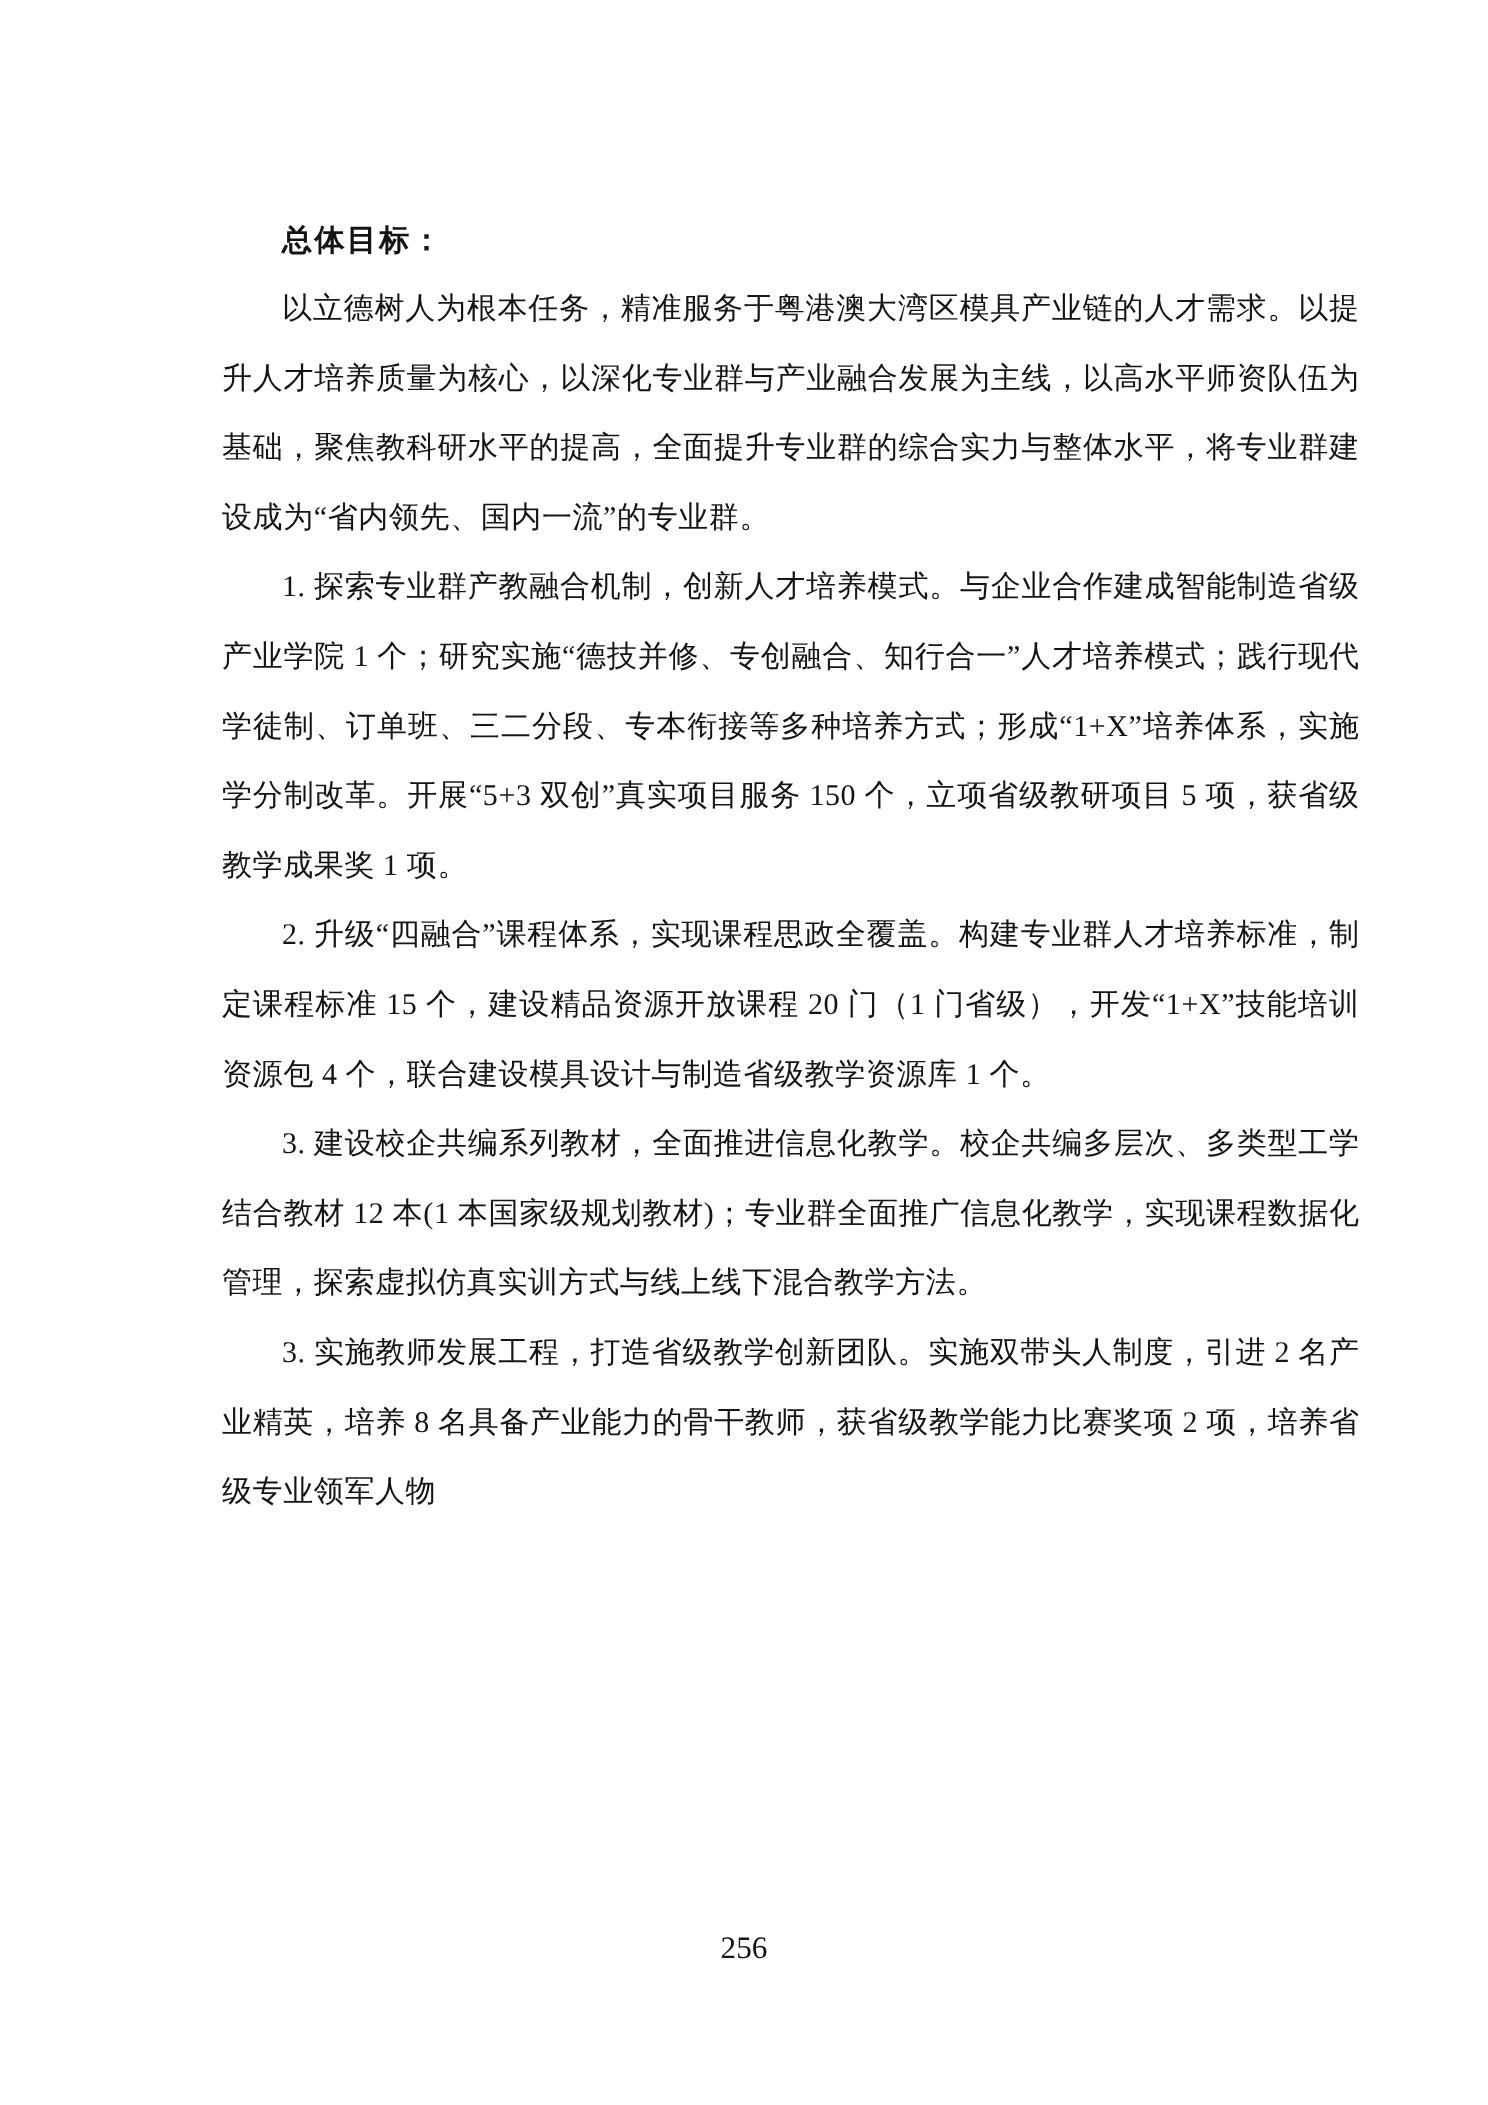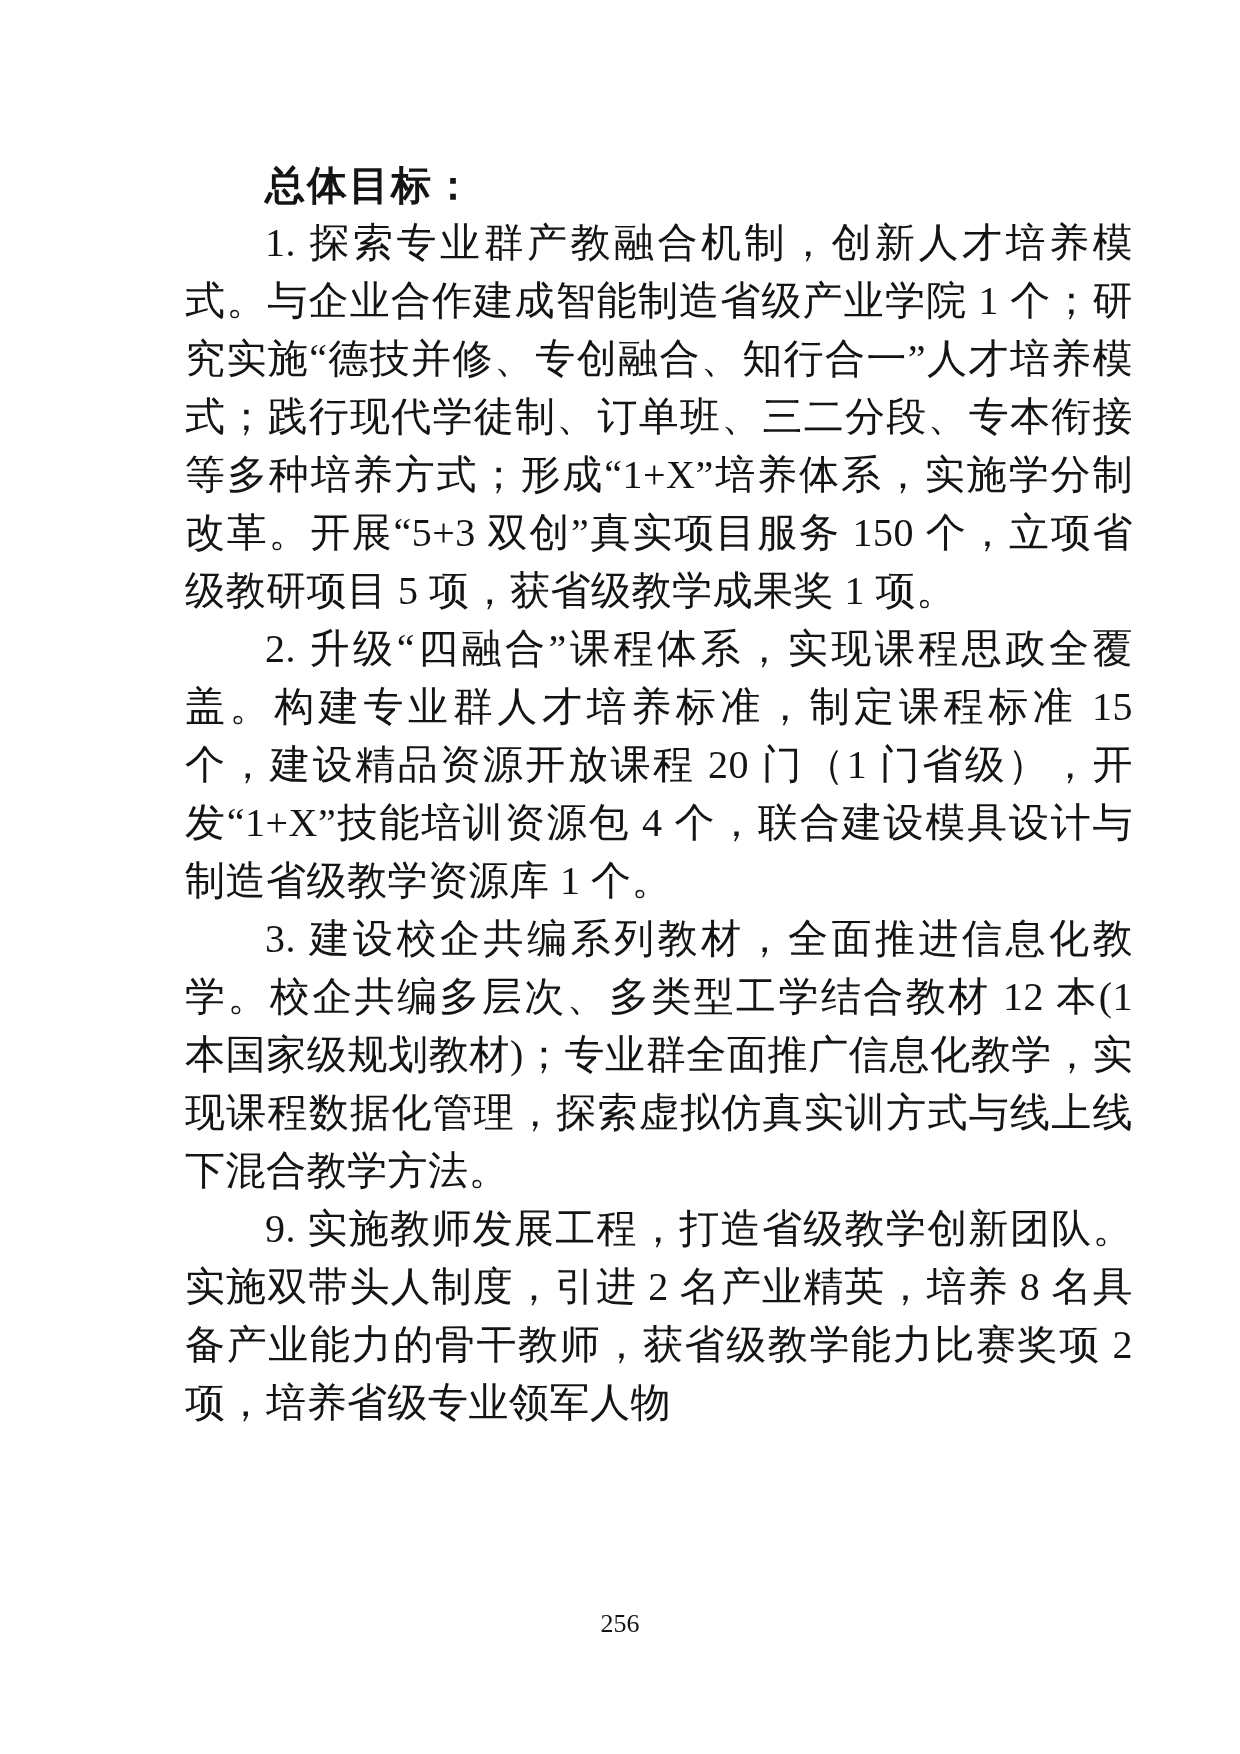--- a/index.html
+++ b/index.html
@@ -11,24 +11,24 @@
     position: relative;
     width: 1240px;
     height: 1754px;
     background: #ffffff;
     overflow: hidden;
     font-family: "Liberation Serif", "DejaVu Serif", serif;
     color: #141414;
   }
   .content {
     position: absolute;
-    top: 156px;
+    top: 171px;
     left: 185px;
     width: 948px;
-    font-size: 40px;
+    font-size: 25px;
     line-height: 58px;
     text-align: justify;
     text-justify: inter-ideograph;
     letter-spacing: 0.5px;
   }
   .block {
     margin: 0;
     padding: 0;
     text-indent: 2em;
   }
@@ -48,20 +48,21 @@
     color: #141414;
     font-family: "Liberation Serif", "DejaVu Serif", serif;
   }
 </style>
 </head>
 <body>
 
 <div class="page">
   <div class="content">
     <p class="block heading">总体目标：</p>
+    <p class="block">以立德树人为根本任务，精准服务于粤港澳大湾区模具产业链的人才需求。以提升人才培养质量为核心，以深化专业群与产业融合发展为主线，以高水平师资队伍为基础，聚焦教科研水平的提高，全面提升专业群的综合实力与整体水平，将专业群建设成为“省内领先、国内一流”的专业群。</p>
     <p class="block">1. 探索专业群产教融合机制，创新人才培养模式。与企业合作建成智能制造省级产业学院 1 个；研究实施“德技并修、专创融合、知行合一”人才培养模式；践行现代学徒制、订单班、三二分段、专本衔接等多种培养方式；形成“1+X”培养体系，实施学分制改革。开展“5+3 双创”真实项目服务 150 个，立项省级教研项目 5 项，获省级教学成果奖 1 项。</p>
     <p class="block">2. 升级“四融合”课程体系，实现课程思政全覆盖。构建专业群人才培养标准，制定课程标准 15 个，建设精品资源开放课程 20 门（1 门省级），开发“1+X”技能培训资源包 4 个，联合建设模具设计与制造省级教学资源库 1 个。</p>
     <p class="block">3. 建设校企共编系列教材，全面推进信息化教学。校企共编多层次、多类型工学结合教材 12 本(1 本国家级规划教材)；专业群全面推广信息化教学，实现课程数据化管理，探索虚拟仿真实训方式与线上线下混合教学方法。</p>
-    <p class="block">9. 实施教师发展工程，打造省级教学创新团队。实施双带头人制度，引进 2 名产业精英，培养 8 名具备产业能力的骨干教师，获省级教学能力比赛奖项 2 项，培养省级专业领军人物</p>
+    <p class="block">3. 实施教师发展工程，打造省级教学创新团队。实施双带头人制度，引进 2 名产业精英，培养 8 名具备产业能力的骨干教师，获省级教学能力比赛奖项 2 项，培养省级专业领军人物</p>
   </div>
 
   <div class="footer">256</div>
 </div>
 
 </body></html>

